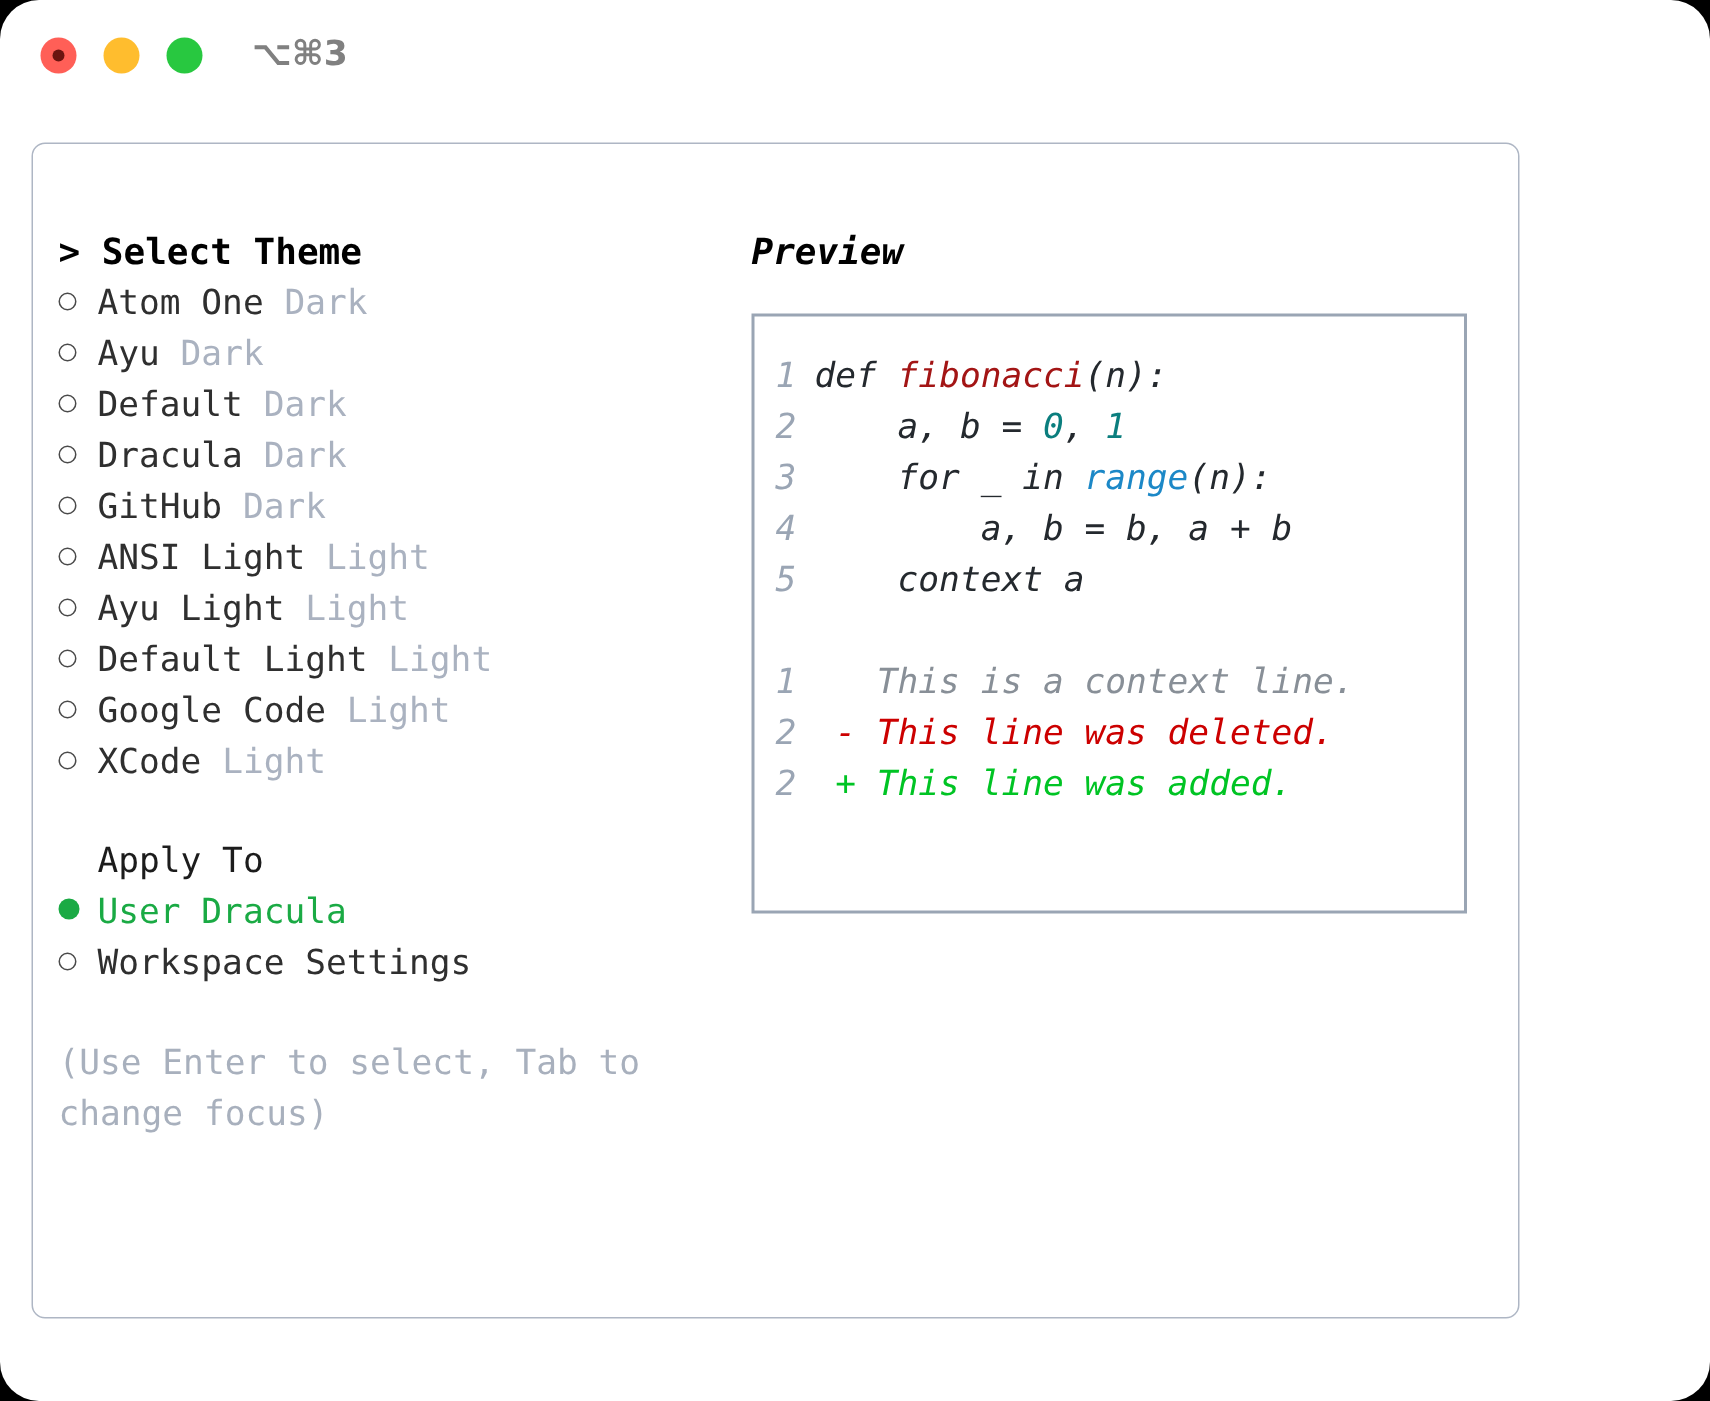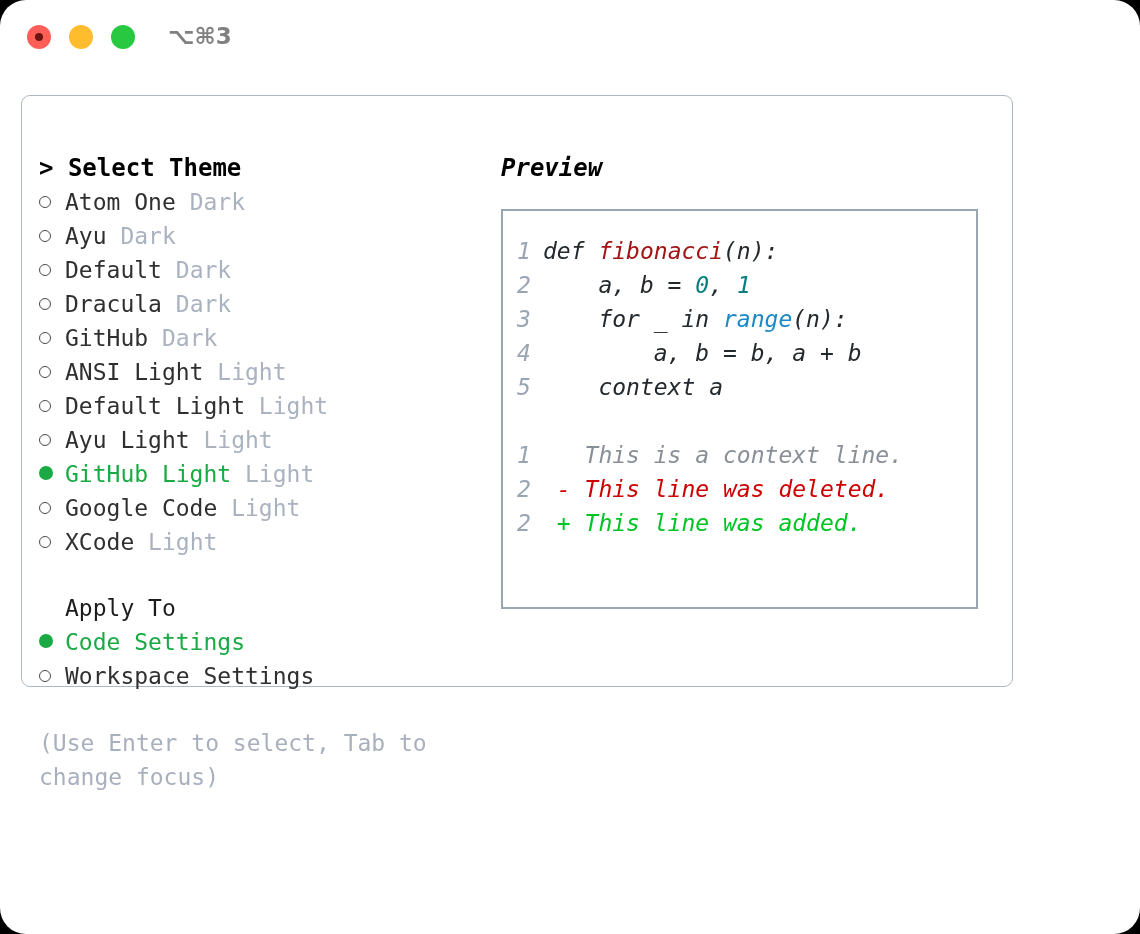--- a/index.html
+++ b/index.html
@@ -59,21 +59,21 @@
     font-weight: bold;
     color: #808080;
     letter-spacing: 0px;
     font-family: "DejaVu Sans", sans-serif;
   }
   
   #panel {
     position: absolute;
     left: 21px; top: 95px;
     width: 992px;
-    height: 592px;
+    height: 784px;
     border: 1.5px solid #aeb6c4;
     border-radius: 9px;
     box-sizing: border-box;
   }
   
   #left-col {
     position: absolute;
     left: 17px; top: 55px;
     width: 450px;
   }
@@ -186,29 +186,28 @@
 
     <div id="left-col">
       <div class="heading">&gt; Select Theme</div>
       <div id="theme-list">
           <div class="theme-row"><span class="bullet off"></span><span class="name">Atom One</span><span class="kind"> Dark</span></div>
           <div class="theme-row"><span class="bullet off"></span><span class="name">Ayu</span><span class="kind"> Dark</span></div>
           <div class="theme-row"><span class="bullet off"></span><span class="name">Default</span><span class="kind"> Dark</span></div>
           <div class="theme-row"><span class="bullet off"></span><span class="name">Dracula</span><span class="kind"> Dark</span></div>
           <div class="theme-row"><span class="bullet off"></span><span class="name">GitHub</span><span class="kind"> Dark</span></div>
           <div class="theme-row"><span class="bullet off"></span><span class="name">ANSI Light</span><span class="kind"> Light</span></div>
+          <div class="theme-row"><span class="bullet off"></span><span class="name">Ayu Light</span><span class="kind"> Light</span></div>
           <div class="theme-row"><span class="bullet off"></span><span class="name">Default Light</span><span class="kind"> Light</span></div>
-          <div class="theme-row"><span class="bullet off"></span><span class="name">Ayu Light</span><span class="kind"> Light</span></div>
-          <div class="theme-row selected"><span class="bullet on"></span><span class="name">GitHub Light</span><span class="kind"> Light</span></div>
           <div class="theme-row"><span class="bullet off"></span><span class="name">Google Code</span><span class="kind"> Light</span></div>
           <div class="theme-row"><span class="bullet off"></span><span class="name">XCode</span><span class="kind"> Light</span></div>
         </div>
       <div id="apply-heading">Apply To</div>
       <div id="apply-list">
-          <div class="theme-row selected"><span class="bullet on"></span><span class="name">Code Settings</span></div>
+          <div class="theme-row selected"><span class="bullet on"></span><span class="name">User Dracula</span></div>
           <div class="theme-row"><span class="bullet off"></span><span class="name">Workspace Settings</span></div>
         </div>
       <div id="hint">(Use Enter to select, Tab to change focus)</div>
     </div>
 
     <div id="right-col">
       <div class="heading">Preview</div>
       <div id="preview-box">
         <div id="code-block">
             <div class="code-line"><span class="ln">1</span><span>def </span><span class="tok-fn">fibonacci</span><span>(n):</span></div>

